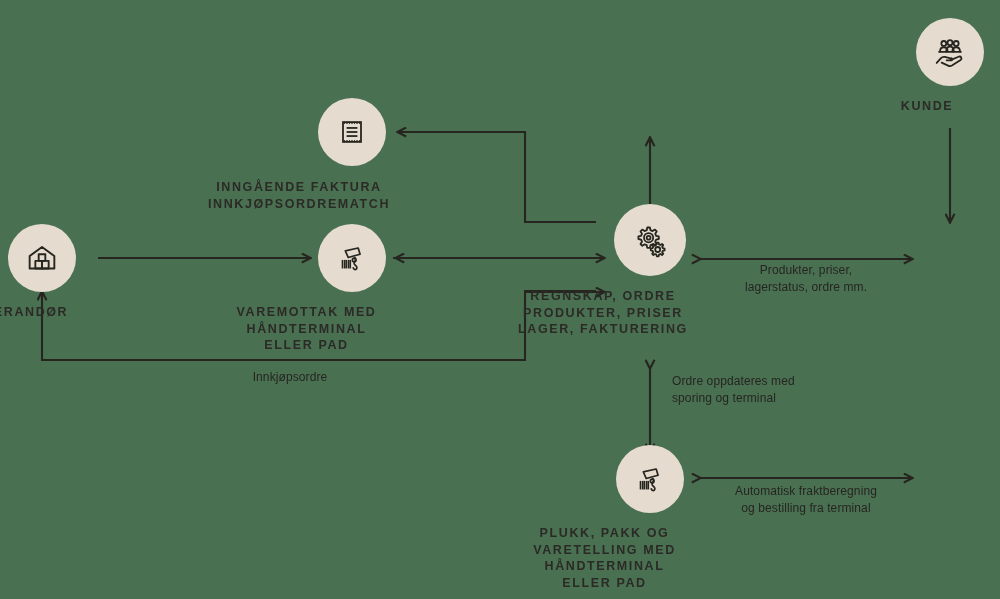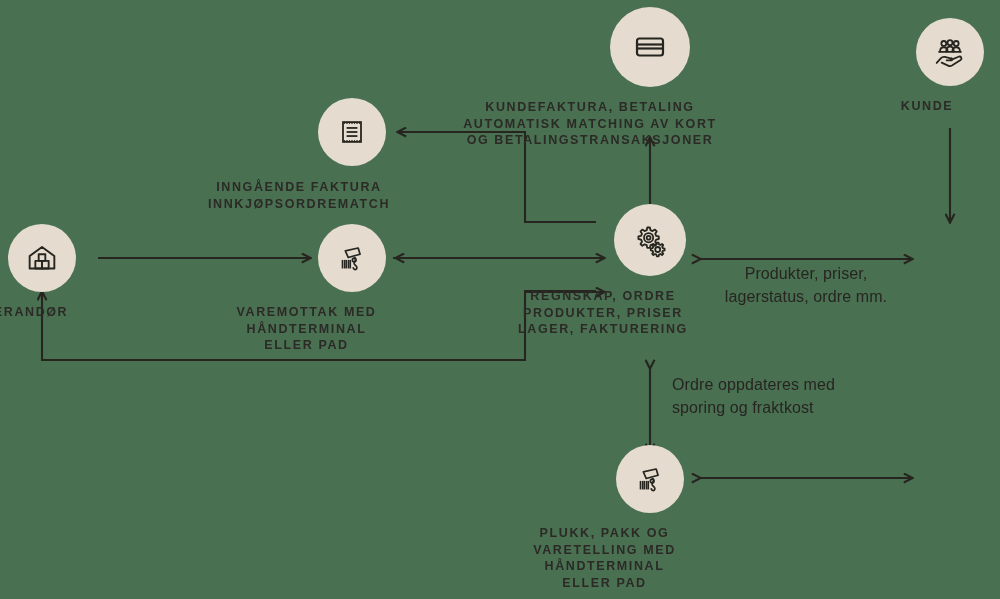--- a/index.html
+++ b/index.html
@@ -26,21 +26,21 @@
     text-transform:uppercase;
     letter-spacing:1.6px;
     font-size:12.5px;
     line-height:1.32;
     text-align:center;
     white-space:pre-line;
   }
   .edge-label{
     position:absolute;
     color:#262521;
-    font-size:16px;
+    font-size:12px;
     line-height:1.45;
     text-align:center;
     white-space:pre-line;
     letter-spacing:.1px;
   }
   svg.icon{display:block;}
 </style>
 </head>
 <body>
 
@@ -76,32 +76,20 @@
 
       <line x1="700" y1="259" x2="912" y2="259" marker-end="url(#ah)" marker-start="url(#ah2)"></line>
 
       <line x1="650" y1="368" x2="650" y2="452" marker-end="url(#ah)" marker-start="url(#ah2)"></line>
 
       <line x1="700" y1="478" x2="912" y2="478" marker-end="url(#ah)" marker-start="url(#ah2)"></line>
 
     </g>
   </svg>
 
-  <div class="node" style="left:610px;top:7px;width:80px;">
-    <div class="bubble" style="width:80px;height:80px;">
-      <svg class="icon" width="40" height="40" viewBox="0 0 40 40" fill="none" stroke="#26251f" stroke-width="2.2">
-        <rect x="7" y="11.5" width="26" height="17" rx="2.5"></rect>
-        <line x1="7" y1="17.5" x2="33" y2="17.5"></line>
-        <line x1="7" y1="21.5" x2="33" y2="21.5"></line>
-      </svg>
-    </div>
-    <div class="node-label" style="width:320px;margin-left:-120px;margin-top:12px;">KUNDEFAKTURA, BETALING
-AUTOMATISK MATCHING AV KORT
-OG BETALINGSTRANSAKSJONER</div>
-  </div>
 
   <div class="node" style="left:916px;top:18px;width:68px;">
     <div class="bubble" style="width:68px;height:68px;">
       <svg class="icon" width="38" height="38" viewBox="0 0 40 40" fill="none" stroke="#26251f" stroke-width="1.9" stroke-linejoin="round" stroke-linecap="round">
         <circle cx="13.5" cy="11" r="2.6"></circle>
         <circle cx="20" cy="10.2" r="2.6"></circle>
         <circle cx="26.5" cy="11" r="2.6"></circle>
         <path d="M9.5 19.5 C9.5 16.2 11.3 15 13.5 15 C15.7 15 17.5 16.2 17.5 19.5"></path>
         <path d="M16 19.5 C16 15.9 17.9 14.4 20 14.4 C22.1 14.4 24 15.9 24 19.5"></path>
         <path d="M22.5 19.5 C22.5 16.2 24.3 15 26.5 15 C28.7 15 30.5 16.2 30.5 19.5"></path>
@@ -209,18 +197,21 @@
     <div class="node-label" style="width:250px;margin-left:-91px;margin-top:12px;">PLUKK, PAKK OG
 VARETELLING MED
 HÅNDTERMINAL
 ELLER PAD</div>
   </div>
 
 
   <div class="edge-label" style="left:700px;top:262px;width:212px;">Produkter, priser,
 lagerstatus, ordre mm.</div>
 
+  <div class="edge-label" style="left:190px;top:369px;width:200px;">Innkjøpsordre</div>
 
   <div class="edge-label" style="left:672px;top:373px;width:180px;text-align:left;">Ordre oppdateres med
-sporing og fraktkost</div>
-
+sporing og terminal</div>
+
+  <div class="edge-label" style="left:700px;top:483px;width:212px;">Automatisk fraktberegning
+og bestilling fra terminal</div>
 
 </div>
 
 </body></html>

